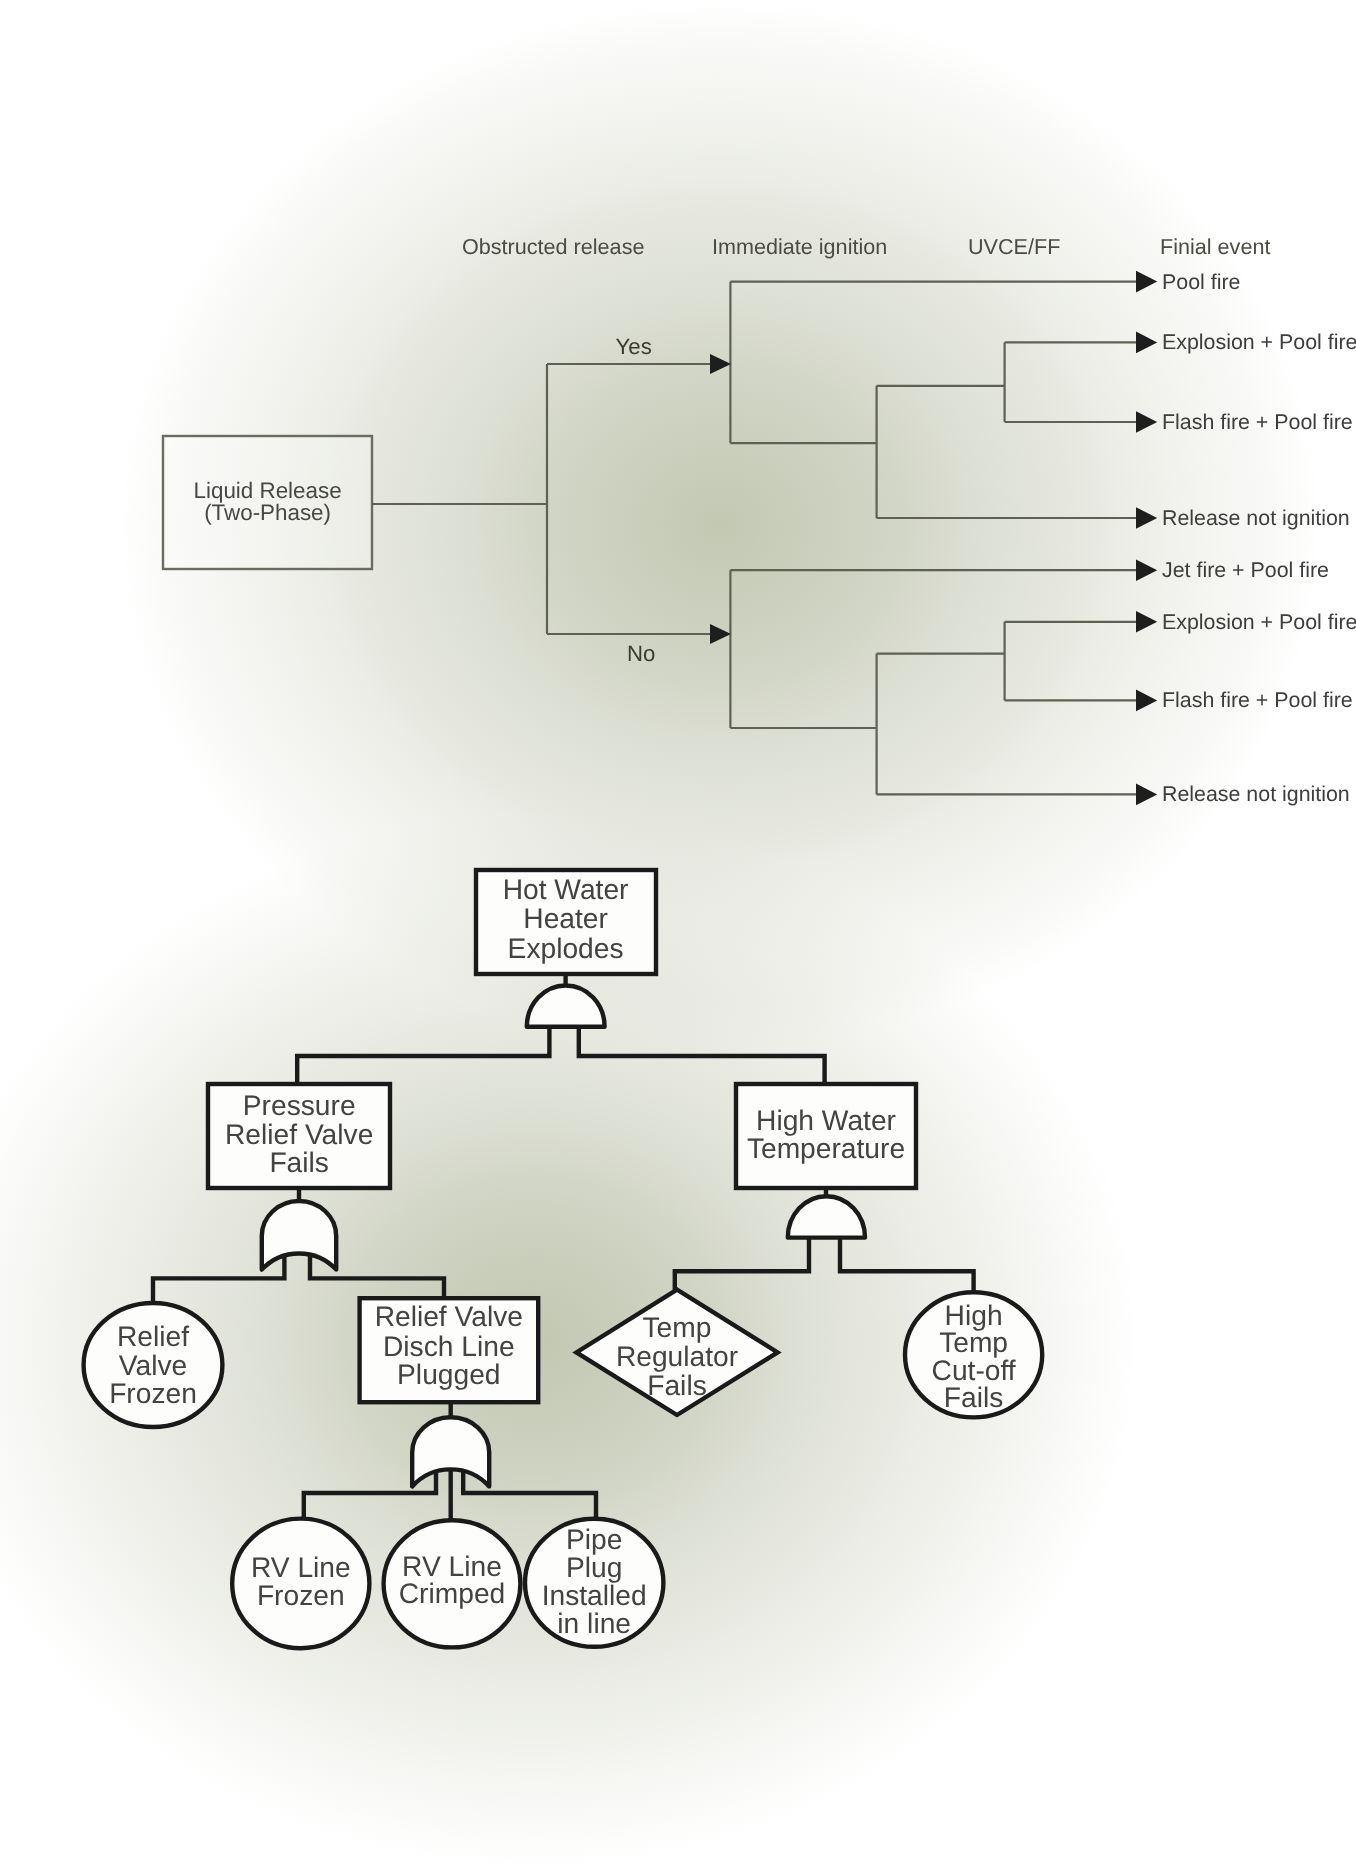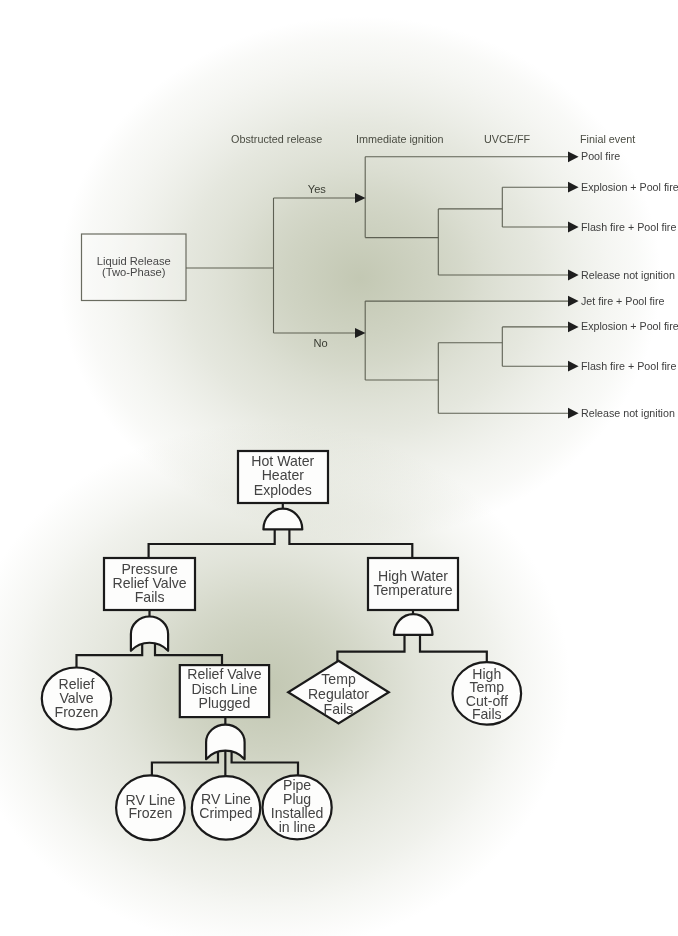--- a/index.html
+++ b/index.html
@@ -10,21 +10,21 @@
   }
   body {
     width: 678px;
     height: 936px;
     position: relative;
     overflow: hidden;
     font-family: "Liberation Sans", sans-serif;
   }
   #stage {
     position: absolute;
-    left: 0; top: 16px;
+    left: 0; top: 0;
     width: 678px;
     height: 761px;
   }
   svg { display: block; }
   text { font-family: "Liberation Sans", sans-serif; }
   .hdr { font-size: 10.8px; fill: #4a4c42; }
   .branch { font-size: 11.1px; fill: #3a3c33; }
   .outc { font-size: 10.7px; fill: #3d3d3d; }
   .boxtxt { font-size: 11.2px; fill: #474747; }
   .ftxt { font-size: 14.1px; fill: #434343; }

